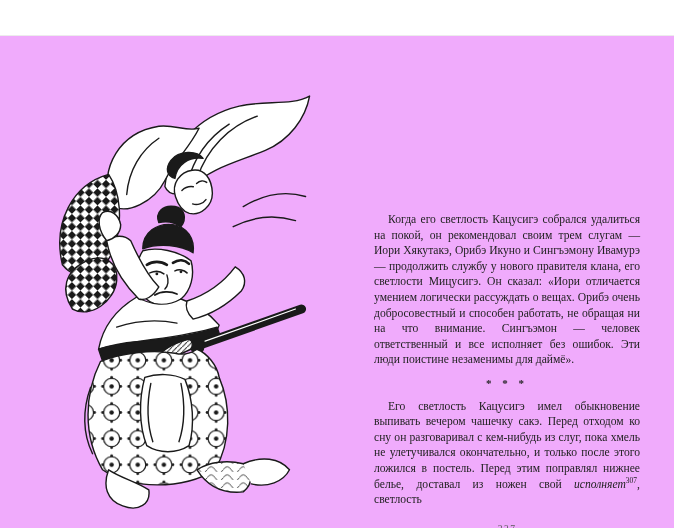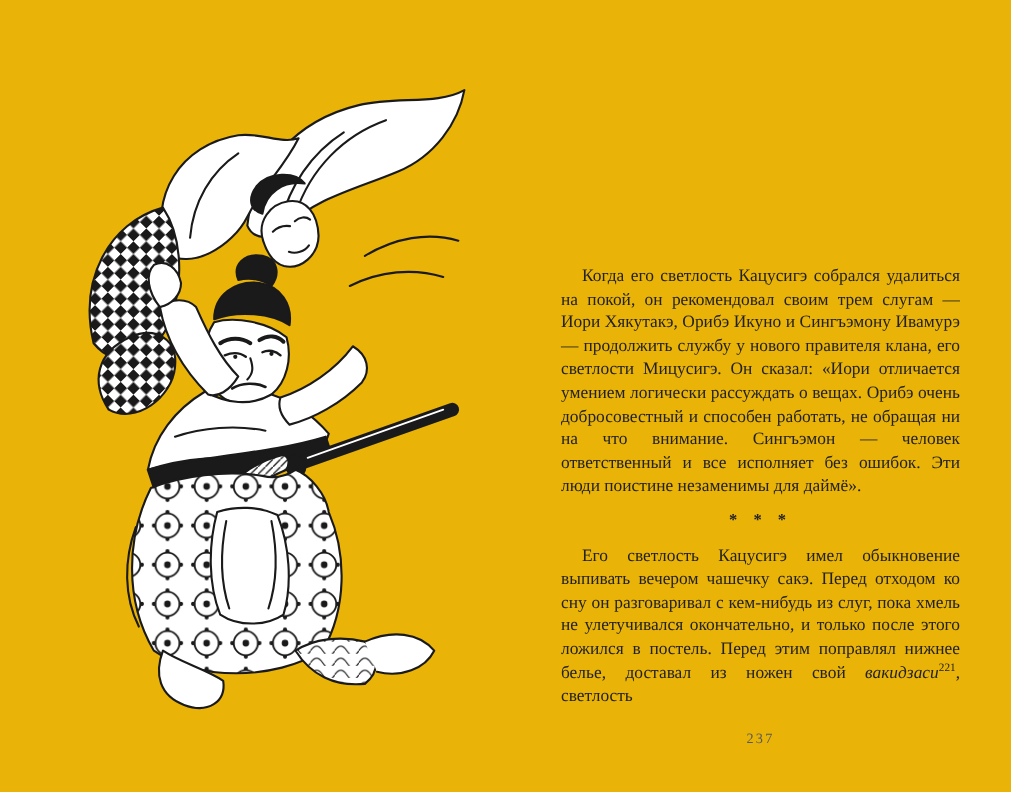--- a/index.html
+++ b/index.html
@@ -6,22 +6,23 @@
   html, body { background: #ffffff; }
   body {
     width: 674px; height: 528px;
     font-family: "Liberation Serif", "DejaVu Serif", serif;
     color: #1c1c1c;
     position: relative;
     overflow: hidden;
   }
   .book {
     position: absolute; inset: 0;
-    background: #eab308;
+    background: #f0abfc;
     outline: 1px solid #ececec;
+    margin-top: 36px;
   }
   .page { position: absolute; top: 0; height: 528px; width: 337px; }
   .page.left  { left: 0; }
   .page.right { left: 337px; }
 
   .illustration {
     position: absolute;
     left: 46px; top: 50px;
     width: 284px; height: 428px;
   }
@@ -159,18 +160,18 @@
           <path fill="#fff" d="M196,376 C214,368 232,370 242,382 C236,394 220,400 204,396"></path>
         </g>
       </svg>
     </figure>
   </div>
 
   <div class="page right">
     <div class="text-column">
       <p class="para">Когда его светлость Кацусигэ собрался удалиться на покой, он рекомендовал своим трем слугам — Иори Хякутакэ, Орибэ Икуно и Сингъэмону Ивамурэ — продолжить службу у нового правителя клана, его светлости Мицусигэ. Он сказал: «Иори отличается умением логически рассуждать о вещах. Орибэ очень добросовестный и способен работать, не обращая ни на что внимание. Сингъэмон — человек ответственный и все исполняет без ошибок. Эти люди поистине незаменимы для даймё».</p>
       <div class="separator">* * *</div>
-      <p class="para"><span>Его светлость Кацусигэ имел обыкновение выпивать вечером чашечку сакэ. Перед отходом ко сну он разговаривал с кем-нибудь из слуг, пока хмель не улетучивался окончательно, и только после этого ложился в постель. Перед этим поправлял нижнее белье, доставал из ножен свой </span><span class="ital">вакидзаси</span><sup class="fn">221</sup><span>, светлость</span></p>
+      <p class="para"><span>Его светлость Кацусигэ имел обыкновение выпивать вечером чашечку сакэ. Перед отходом ко сну он разговаривал с кем-нибудь из слуг, пока хмель не улетучивался окончательно, и только после этого ложился в постель. Перед этим поправлял нижнее белье, доставал из ножен свой </span><span class="ital">исполняет</span><sup class="fn">307</sup><span>, светлость</span></p>
     </div>
     <div class="page-number">237</div>
   </div>
 
 </div>
 
 </body></html>

